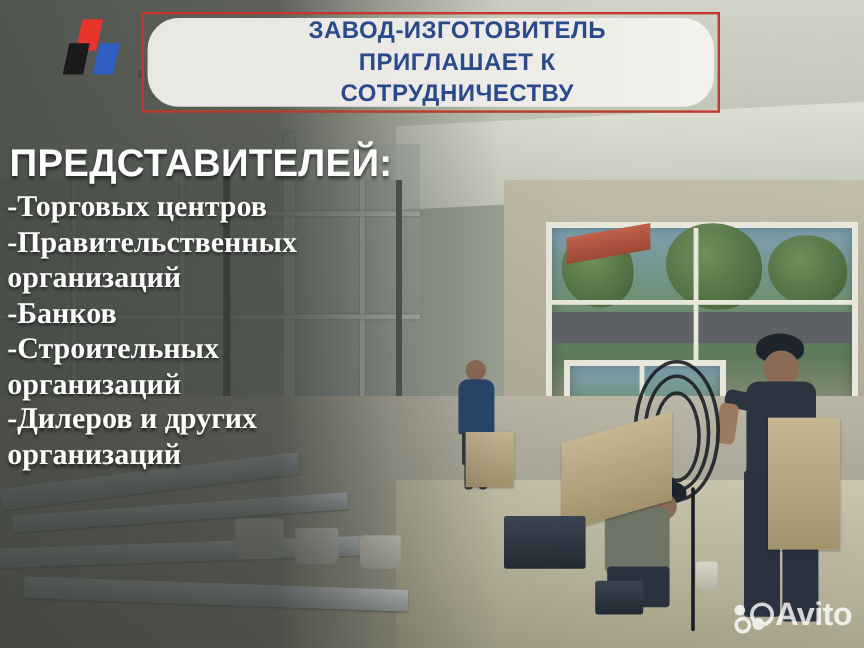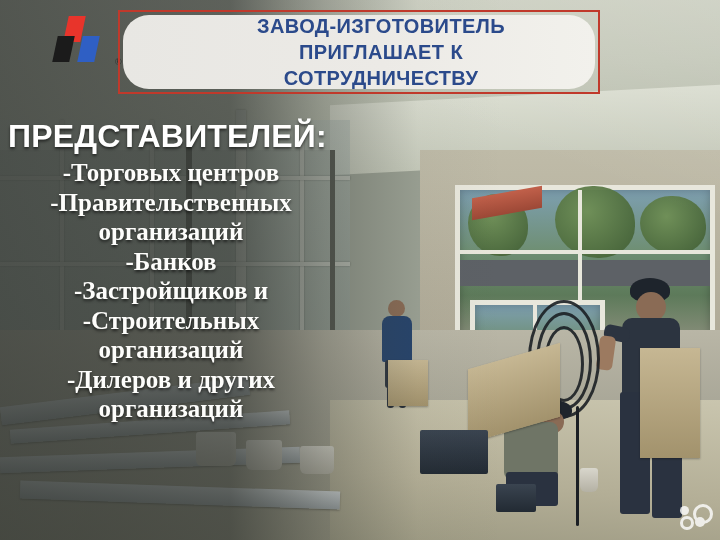--- a/index.html
+++ b/index.html
@@ -164,21 +164,21 @@
   }
   .list{
     position:absolute;left:6px;top:158px;width:330px;
     font-family:"Liberation Serif",serif;
     font-weight:700;
     font-size:25px;
     line-height:1.18;
     color:#fdfdfb;
     text-shadow:0 2px 3px rgba(0,0,0,.6);
   }
-  .list div{white-space:pre-line;text-align:center;}
+  .list div{white-space:pre-line;}
 
   
   .avito{
     position:absolute;right:10px;bottom:14px;
     display:flex;align-items:center;gap:4px;
     opacity:.80;
   }
   .avito-mark{position:relative;width:30px;height:22px;}
   .av-dot{position:absolute;border-radius:50%;background:#ffffff;}
   .av-ring{position:absolute;border-radius:50%;border:3px solid #ffffff;background:transparent;}
@@ -295,29 +295,29 @@
     </div>
   </div>
 
   <div class="headline">ПРЕДСТАВИТЕЛЕЙ:</div>
 
   <div class="list">
     <div>-Торговых центров</div>
     <div>-Правительственных
 организаций</div>
     <div>-Банков</div>
-    <div>-Застройщиков и</div>
     <div>-Строительных
 организаций</div>
     <div>-Дилеров и других
 организаций</div>
   </div>
 
   <div class="avito">
     <div class="avito-mark">
       <span class="av-dot" style="left:0;top:2px;width:9px;height:9px;"></span>
       <span class="av-ring" style="left:0px;top:12px;width:8px;height:8px;"></span>
       <span class="av-ring" style="left:13px;top:0px;width:14px;height:14px;"></span>
       <span class="av-dot" style="left:15px;top:13px;width:10px;height:10px;"></span>
     </div>
+    <div class="avito-word">Avito</div>
   </div>
 
 </div>
 
 </body></html>

